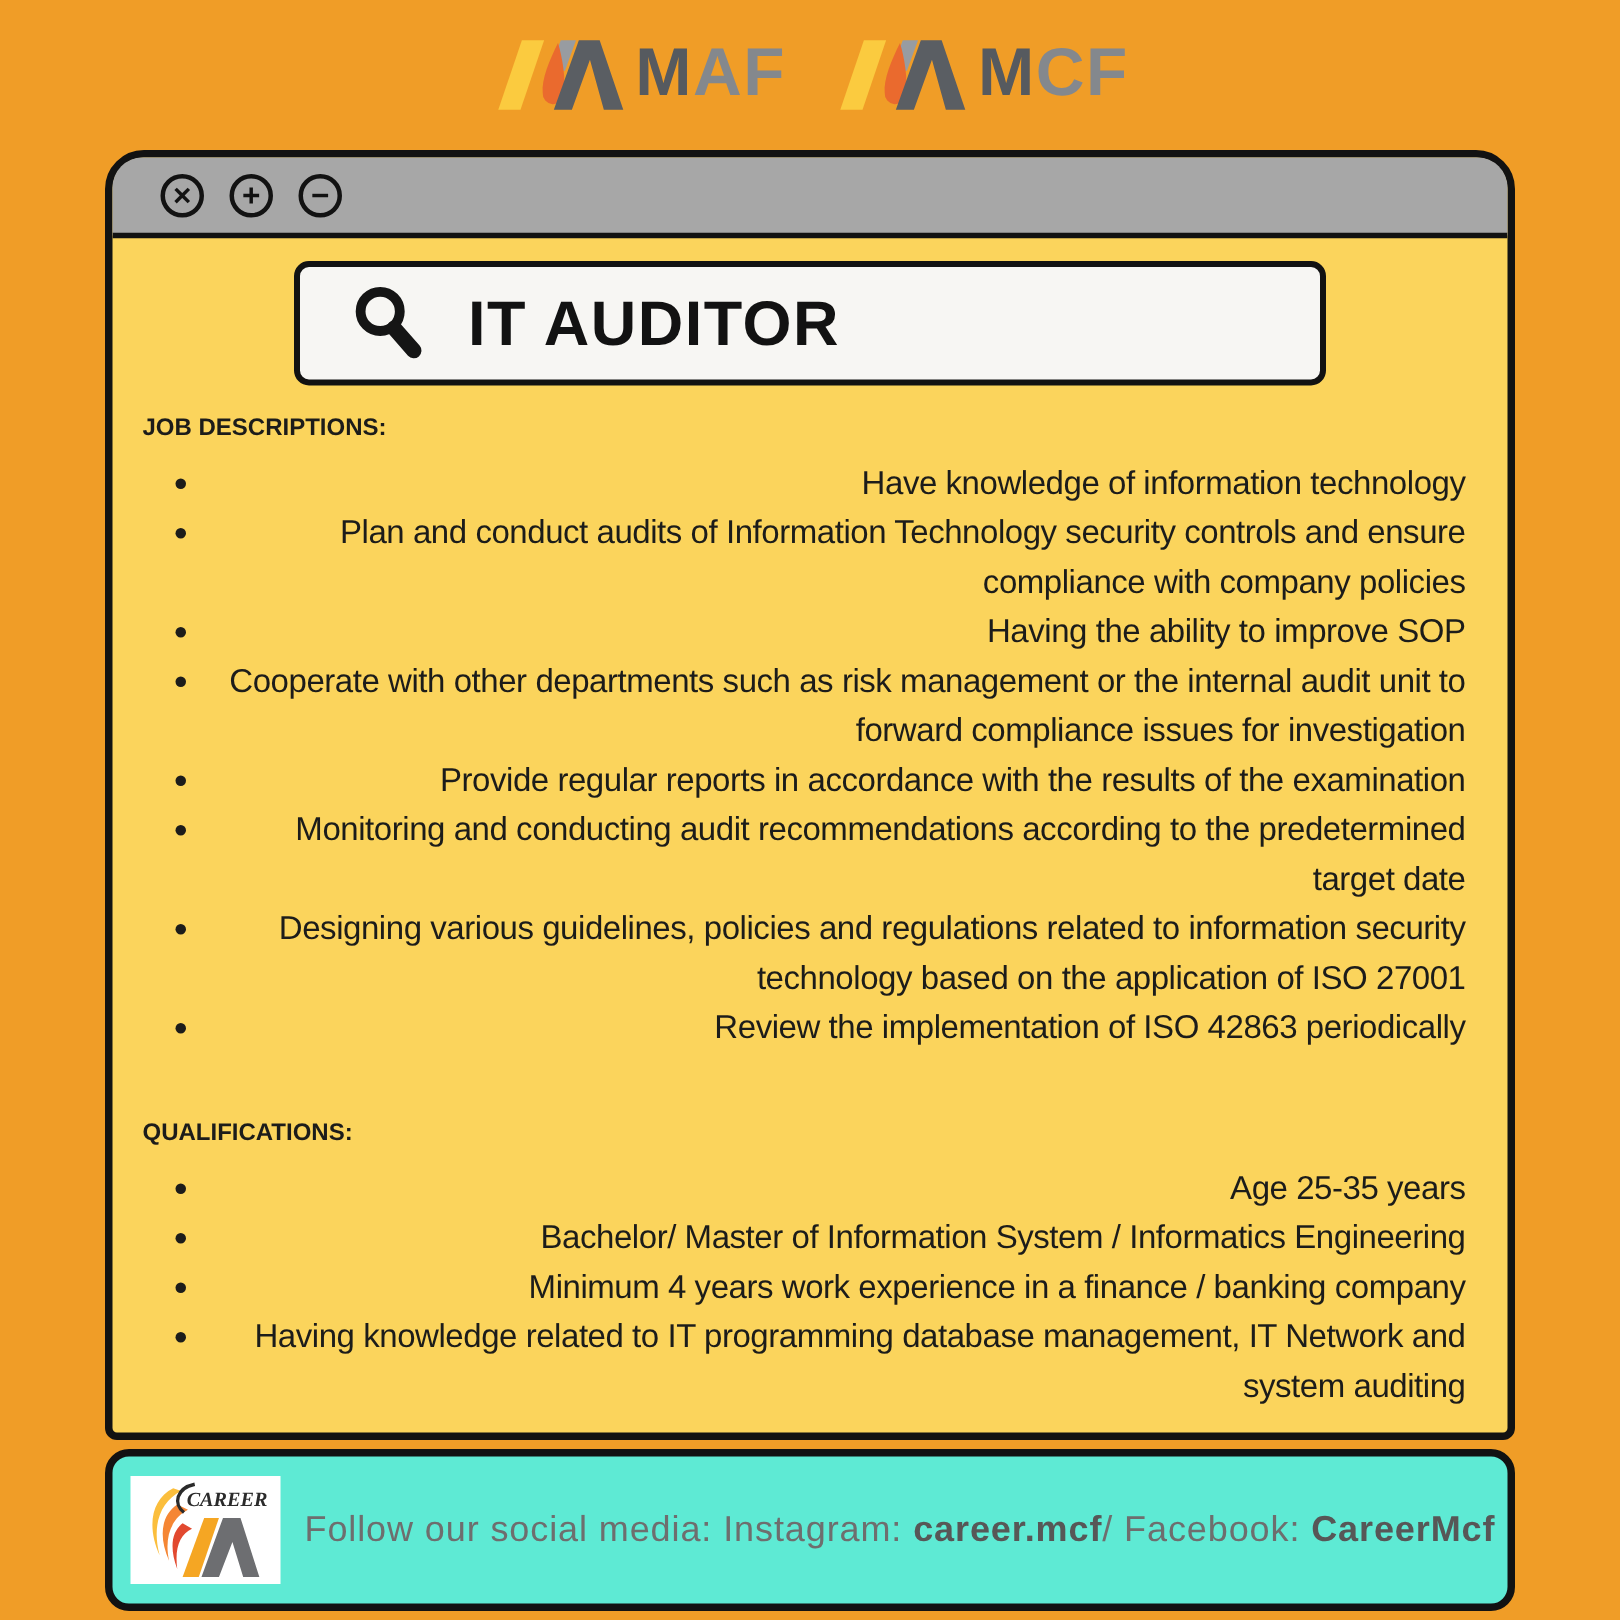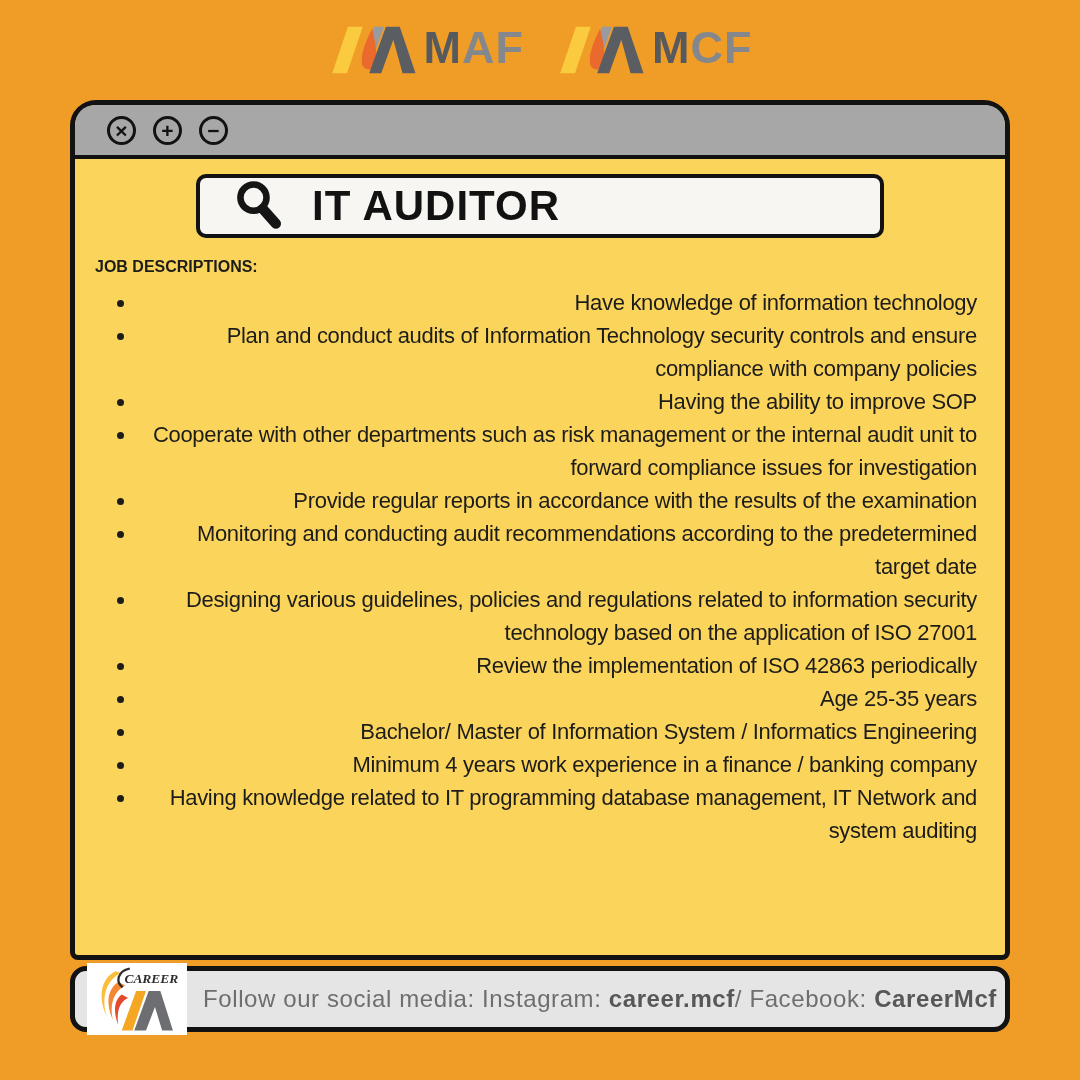--- a/index.html
+++ b/index.html
@@ -41,21 +41,21 @@
   .ctrl{
     width:29px;height:29px;box-sizing:border-box;
     border:3px solid #121212;border-radius:50%;
     display:flex;align-items:center;justify-content:center;
     font-size:21px;font-weight:bold;color:#121212;line-height:1;
     cursor:default;background:transparent;
   }
 
   
   .searchbar{
-    margin:15px 0 0 121px;width:688px;height:64px;box-sizing:border-box;
+    margin:15px 0 0 121px;width:688px;height:83px;box-sizing:border-box;
     background:#F7F6F3;
     border:4px solid #121212;border-radius:10px;
     display:flex;align-items:center;padding:0 22px;
   }
   .searchbar svg{flex:none;margin:0 24px 0 10px;}
   .query{
     font-size:42px;font-weight:bold;color:#121212;letter-spacing:1px;
   }
 
   
@@ -66,23 +66,23 @@
   .content h2{
     font-size:16px;font-weight:bold;margin:0 0 4px 0;line-height:30px;
     letter-spacing:0;
   }
   .content h2.quals{margin-top:40px;}
   .content ul{margin:0;padding:0 0 0 42px;text-align:right;}
   .content li{padding-left:4px;}
 
   
   .footer{
-    position:absolute;left:70px;top:966px;width:940px;height:66px;
+    position:absolute;left:70px;top:966px;width:940px;height:108px;
     box-sizing:border-box;
-    background:#e5e5e5;
+    background:#5eead4;
     border:5px solid #121212;border-radius:16px;
     display:flex;align-items:center;
   }
   .career-logo{
     flex:none;width:100px;height:72px;background:#ffffff;
     margin-left:12px;display:flex;align-items:center;justify-content:center;
   }
   .footer-text{
     margin:0 0 1px 16px;font-size:24px;color:#6E6E6E;letter-spacing:0.6px;
   }
@@ -140,20 +140,21 @@
       <ul>
         <li>Have knowledge of information technology</li>
         <li>Plan and conduct audits of Information Technology security controls and ensure compliance with company policies</li>
         <li>Having the ability to improve SOP</li>
         <li>Cooperate with other departments such as risk management or the internal audit unit to forward compliance issues for investigation</li>
         <li>Provide regular reports in accordance with the results of the examination</li>
         <li>Monitoring and conducting audit recommendations according to the predetermined target date</li>
         <li>Designing various guidelines, policies and regulations related to information security technology based on the application of ISO 27001</li>
         <li>Review the implementation of ISO 42863 periodically</li>
       </ul>
+      <h2 class="quals">QUALIFICATIONS:</h2>
       <ul>
         <li>Age 25-35 years</li>
         <li>Bachelor/ Master of Information System / Informatics Engineering</li>
         <li>Minimum 4 years work experience in a finance / banking company</li>
         <li>Having knowledge related to IT programming database management, IT Network and system auditing</li>
       </ul>
     </div>
   </div>
 
   <div class="footer">

